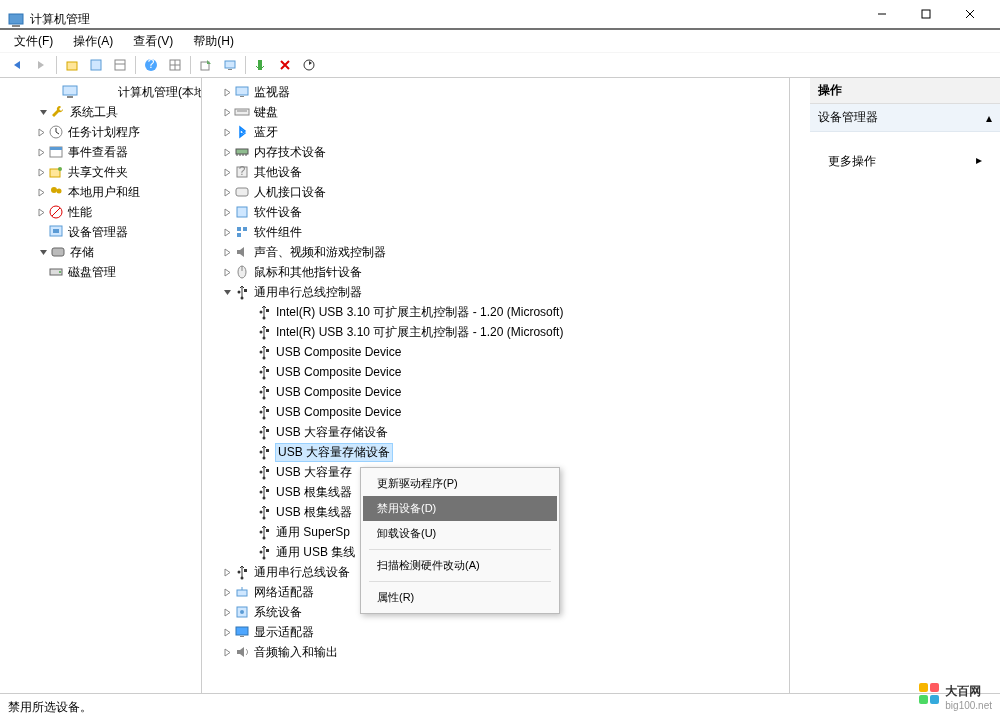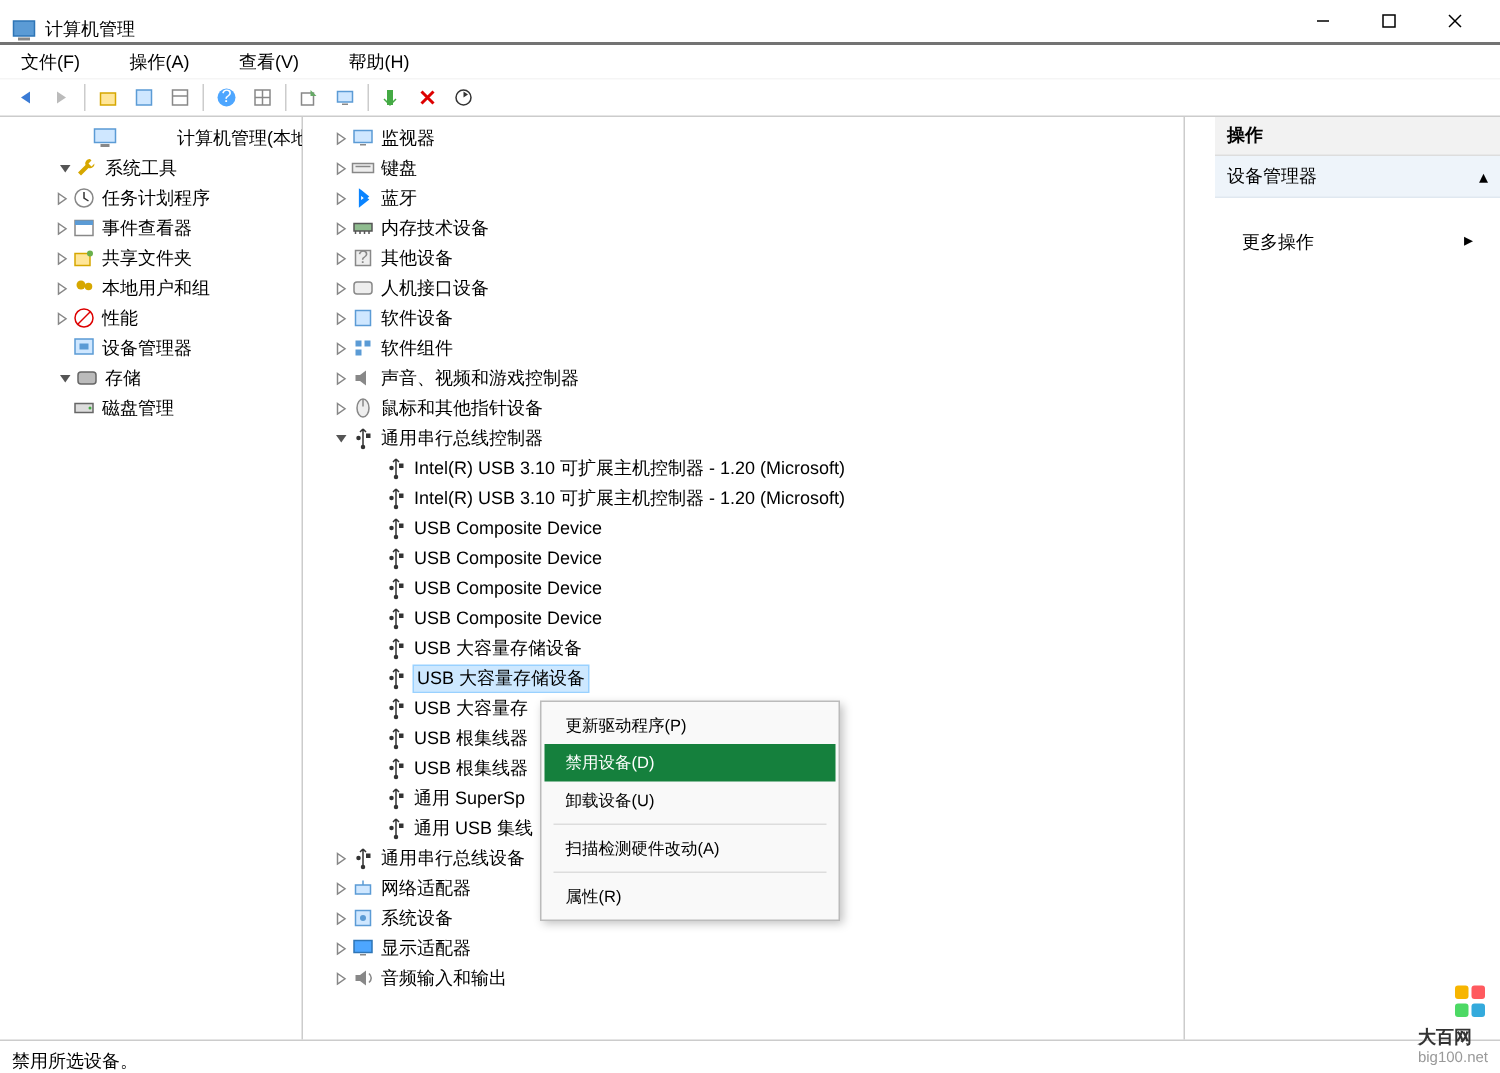--- a/index.html
+++ b/index.html
@@ -3,21 +3,21 @@
 <meta charset="utf-8">
 <style>
 * { box-sizing: border-box; margin: 0; padding: 0; font-family: "Microsoft YaHei", "Segoe UI", sans-serif; font-size: 12px; }
 body { width: 1000px; height: 715px; background: #fff; overflow: hidden; position: relative; }
 
 .titlebar { height: 30px; display: flex; align-items: flex-end; padding: 0 8px; border-bottom: 2px solid #737373; }
 .titlebar .tb-icon { width: 16px; height: 16px; margin-right: 6px; }
 .titlebar .title { flex: 1; }
 .wbtn { width: 44px; height: 28px; display: flex; align-items: center; justify-content: center; }
 
-.menubar { height: 22px; display: flex; align-items: center; padding: 2px 8px; gap: 21px; }
+.menubar { height: 22px; display: flex; align-items: center; padding: 2px 8px; gap: 8px; }
 .menubar span { padding: 2px 6px; }
 
 .toolbar { height: 26px; display: flex; align-items: center; padding: 2px 6px; gap: 2px; border-bottom: 1px solid #ccc; border-top: 1px solid #f5f5f5; }
 .tbtn { width: 22px; height: 22px; display: flex; align-items: center; justify-content: center; }
 .tsep { width: 1px; height: 18px; background: #ccc; margin: 0 2px; }
 
 .content { display: flex; height: calc(715px - 30px - 22px - 26px - 22px); }
 
 .left-pane { width: 202px; border-right: 1px solid #ccc; overflow: auto; padding: 4px 0; }
 .mid-pane { flex: 1; border-right: 1px solid #ccc; overflow: auto; padding: 4px 0; position: relative; }
@@ -38,30 +38,30 @@
 .left-pane .indent-1 { padding-left: 16px; margin-left: 20px; }
 .left-pane .indent-2 { padding-left: 34px; }
 
 .mid-pane .indent-0 { padding-left: 18px; }
 .mid-pane .indent-1 { padding-left: 40px; }
 
 .selected .lbl { background: #cde8ff; outline: 1px solid #99d1ff; padding: 0 2px; }
 
 .context-menu { position: absolute; background: #f9f9f9; border: 1px solid #bbb; box-shadow: 2px 2px 6px rgba(0,0,0,0.25); width: 200px; padding: 3px 2px; z-index: 100; }
 .cm-item { padding: 5px 14px; font-size: 11px; }
-.cm-item.hl { background: #15803d; color: #fff; }
+.cm-item.hl { background: #737373; color: #fff; }
 .cm-sep { height: 1px; background: #ddd; margin: 3px 6px; }
 
 .right-pane .hdr { background: #f2f2f2; border-bottom: 1px solid #ddd; padding: 4px 8px; font-weight: bold; }
 .right-pane .sub { background: #eef4fa; padding: 5px 8px; display: flex; justify-content: space-between; align-items: center; border-bottom: 1px solid #e0e8f0; }
 .right-pane .item { padding: 21px 18px; display: flex; justify-content: space-between; }
 
 .statusbar { height: 27px; border-top: 1px solid #ccc; display: flex; align-items: center; padding: 0 8px; }
 
-.watermark { position: absolute; right: 8px; bottom: 4px; display: flex; align-items: flex-end; gap: 4px; font-size: 18px; font-weight: bold; color: #333; flex-direction: column; }
+.watermark { position: absolute; right: 8px; bottom: 4px; display: flex; align-items: flex-start; gap: 4px; font-size: 18px; font-weight: bold; color: #333; }
 .watermark .sm { font-size: 10px; color: #999; font-weight: normal; display: block; }
 .wm-logo { display:flex; flex-wrap:wrap; width:22px; height:22px; gap:2px; }
 .wm-logo span { width:9px; height:9px; border-radius:2px; }
 </style>
 </head>
 <body>
 
 <div class="titlebar">
   <span class="tb-icon">
     <svg viewBox="0 0 16 16">

